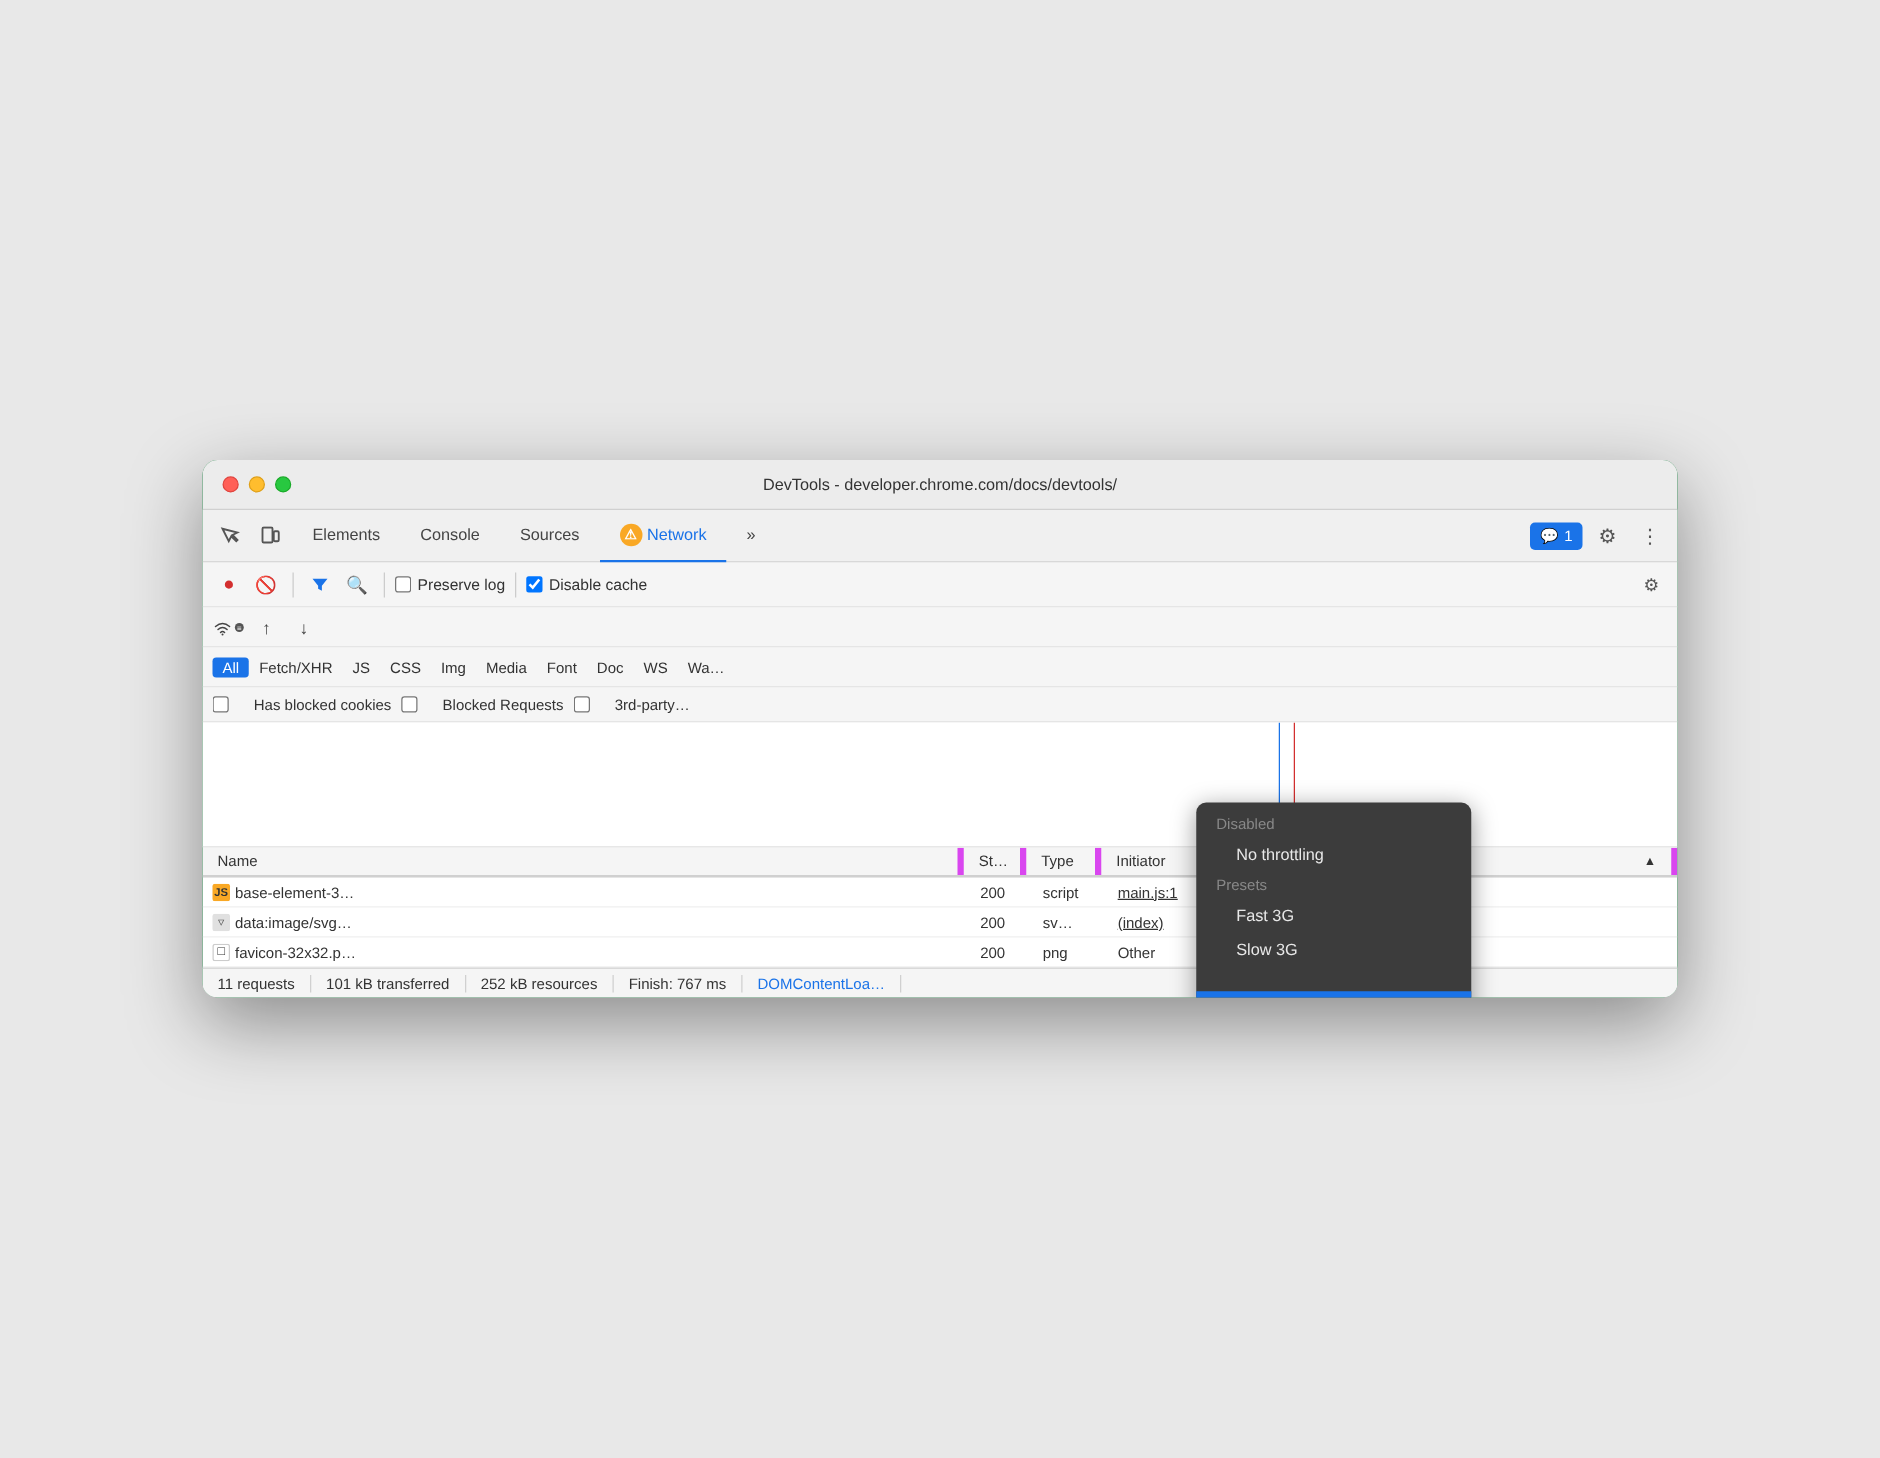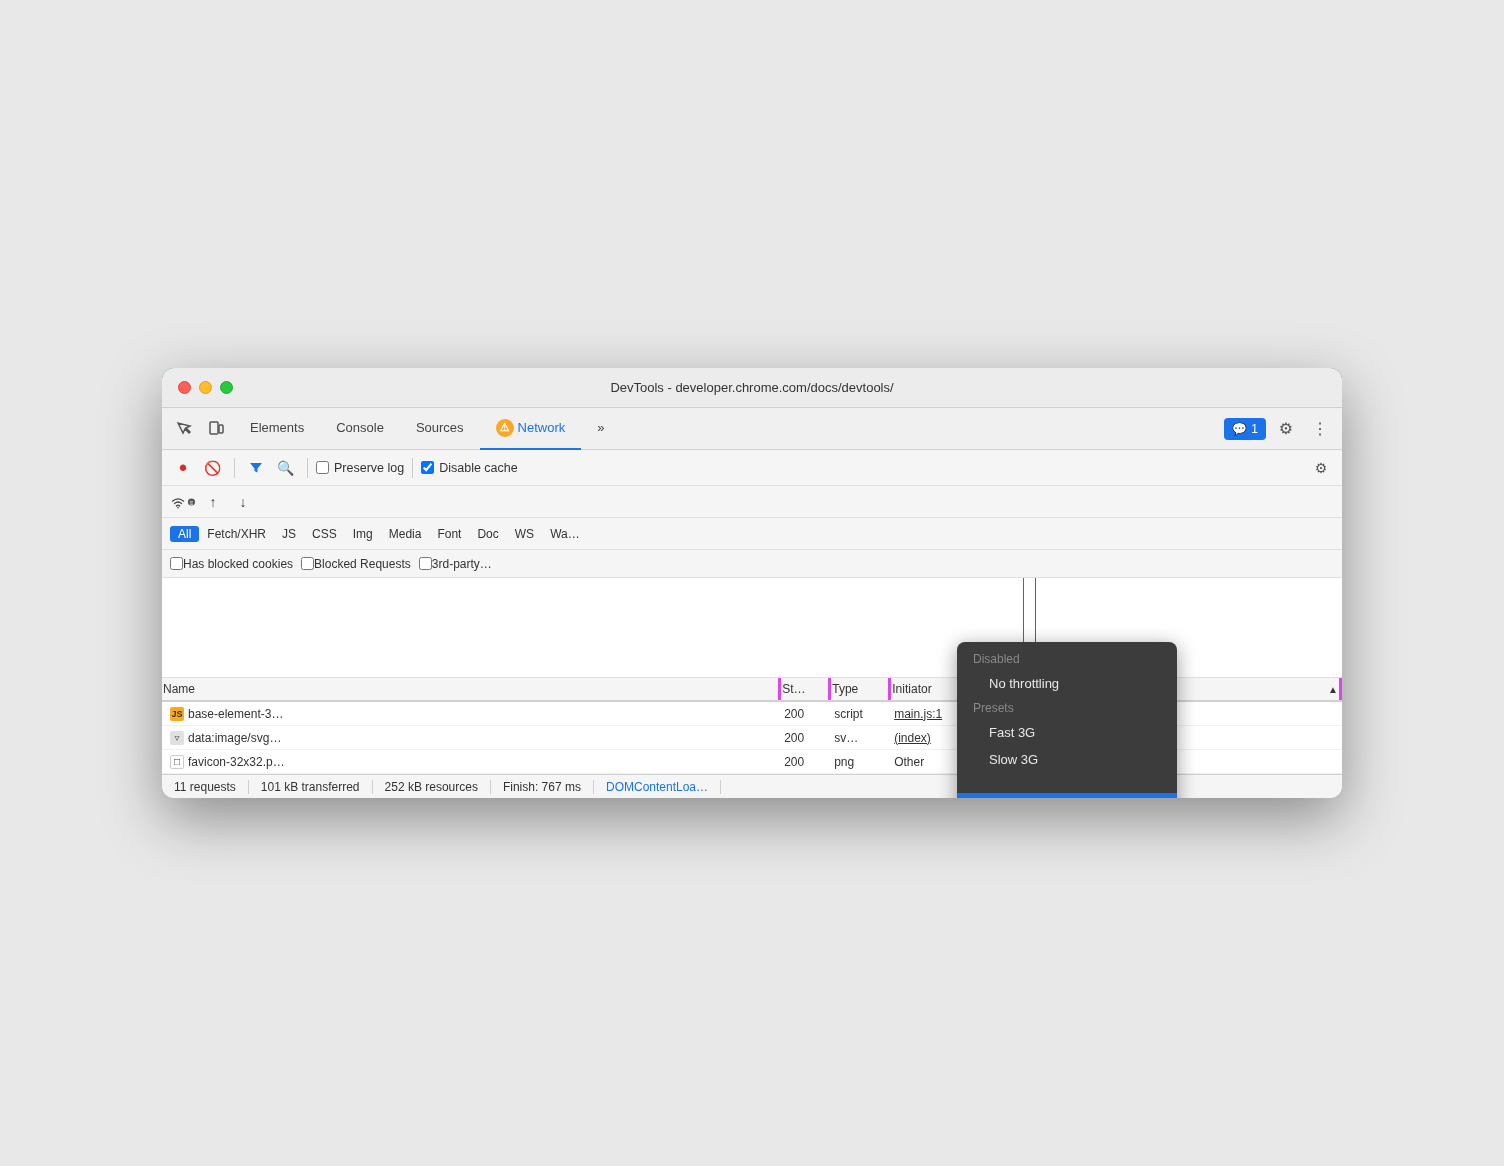--- a/index.html
+++ b/index.html
@@ -258,21 +258,21 @@
       padding: 4px 8px;
       height: 28px;
       gap: 8px;
       font-size: 12px;
       color: #333;
       overflow: hidden;
     }
     .extra-filter-option {
       display: flex;
       align-items: center;
-      gap: 0;
+      gap: 20px;
     }
     
     .timeline-area {
       height: 100px;
       background: #fff;
       border-bottom: 1px solid #e0e0e0;
       position: relative;
       overflow: hidden;
     }
     .timeline-ruler {
@@ -318,24 +318,24 @@
     .table-header {
       display: flex;
       background: #f5f5f5;
       border-bottom: 2px solid #d0d0d0;
       height: 24px;
       font-size: 12px;
       color: #333;
       font-weight: 500;
     }
     .th {
-      padding: 0 1px;
-      display: flex;
-      align-items: center;
-      border-right: 3px solid #d946ef;
+      padding: 0 12px;
+      display: flex;
+      align-items: center;
+      border-right: 5px solid #d946ef;
       cursor: pointer;
       white-space: nowrap;
       overflow: hidden;
     }
     .th-name { flex: 2.5; min-width: 200px; }
     .th-status { width: 50px; }
     .th-type { width: 60px; }
     .th-initiator { width: 90px; }
     .th-size { width: 55px; }
     .th-time { width: 55px; }

